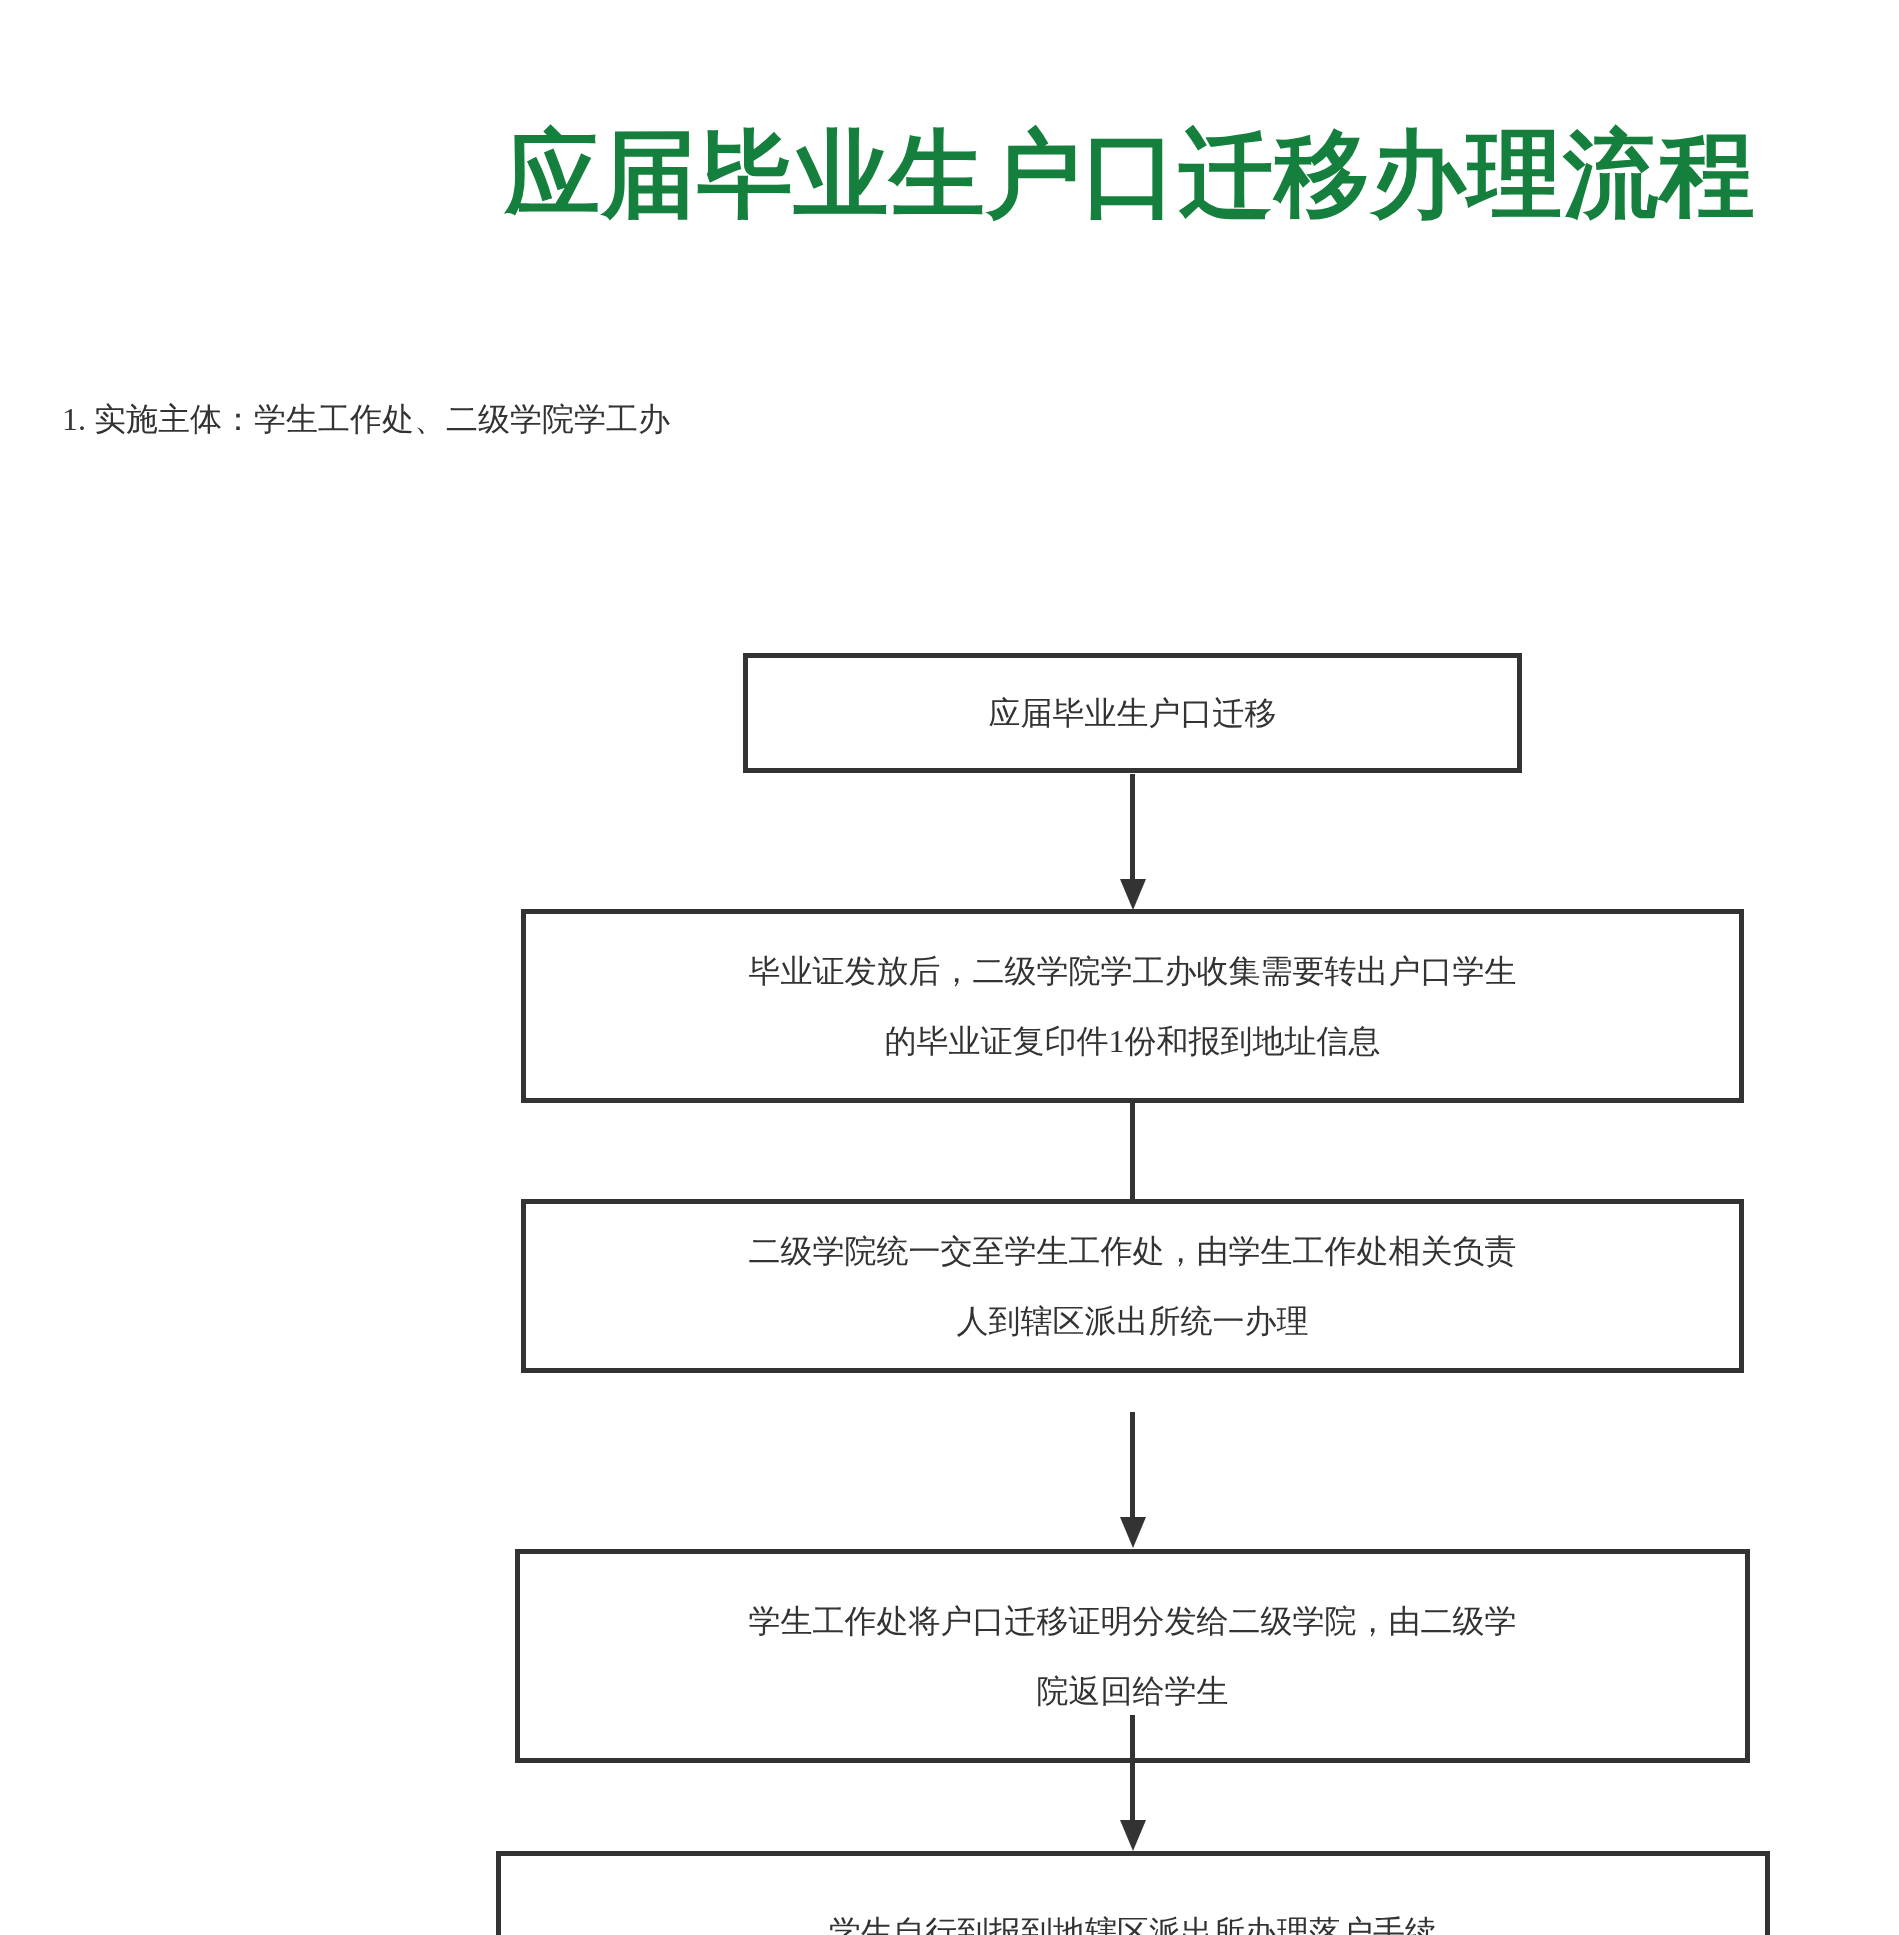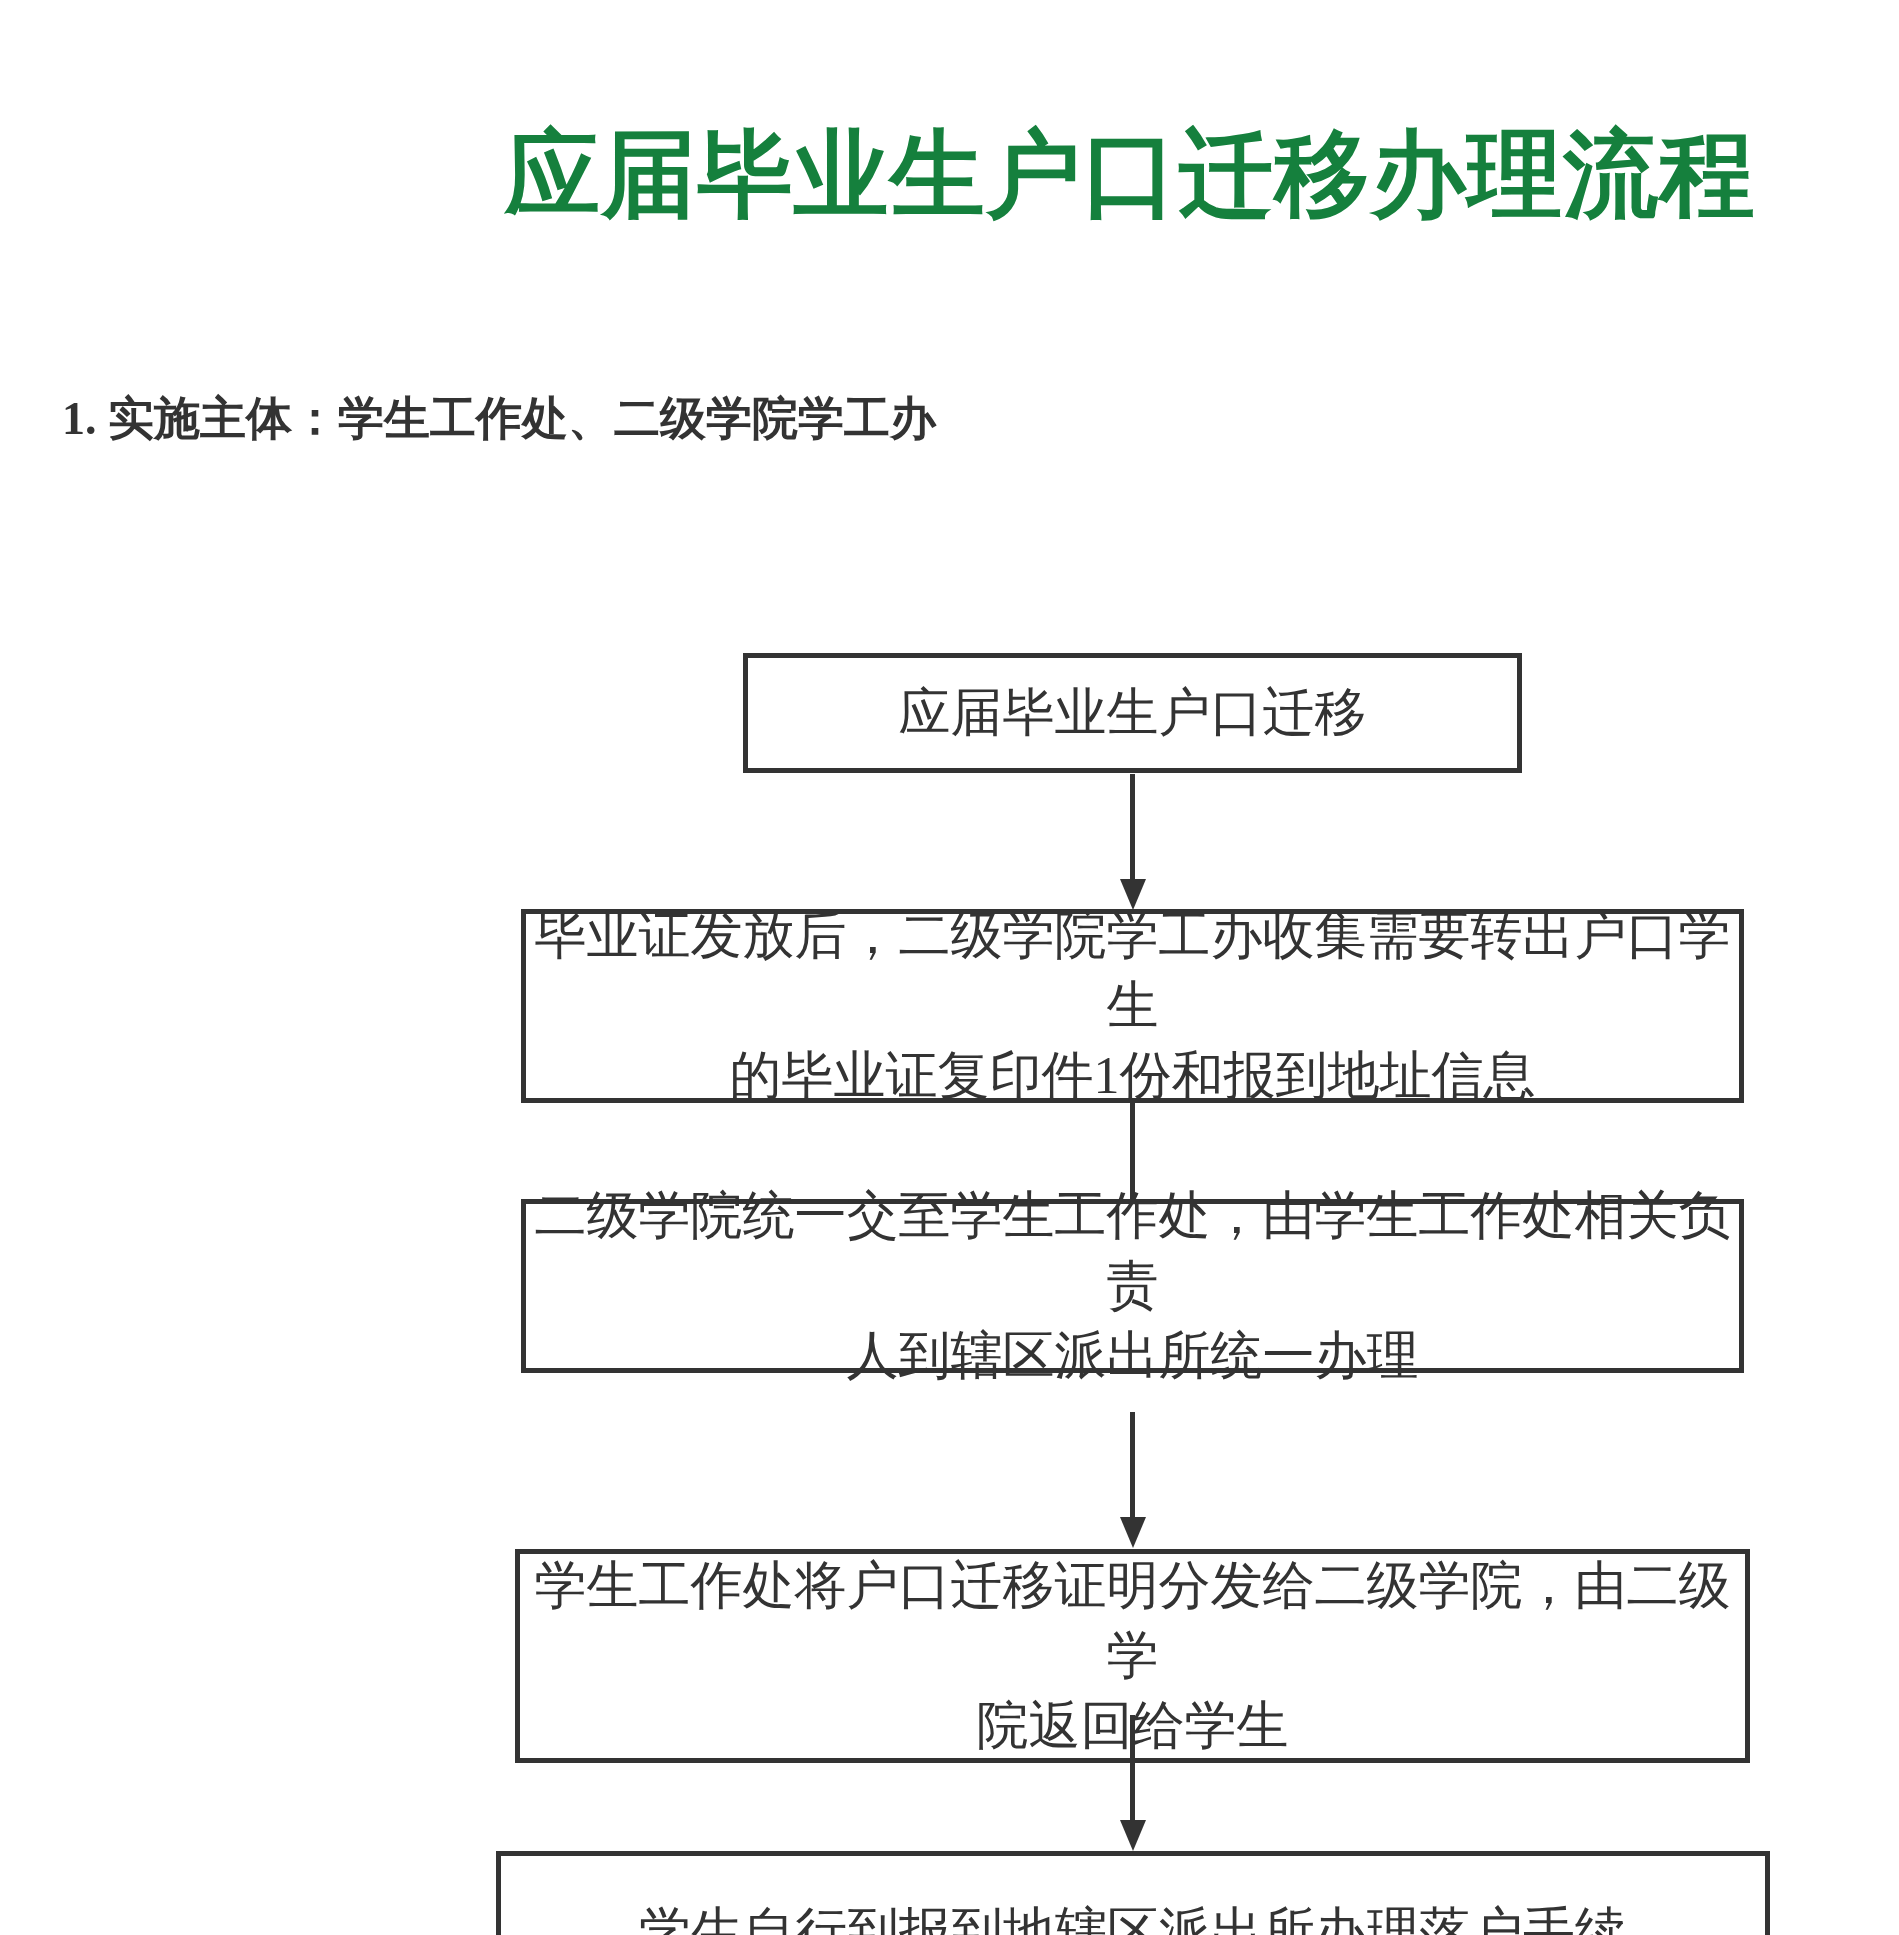--- a/index.html
+++ b/index.html
@@ -26,37 +26,36 @@
     font-size: 95px;
     line-height: 1.0;
     letter-spacing: 1.2px;
     color: #15803d;
     white-space: nowrap;
   }
   .notes {
     position: absolute;
     left: 62px;
     top: 388px;
-    font-size: 46px;
+    font-size: 32px;
     line-height: 62px;
     color: #333333;
-    font-weight: bold;
   }
   .note-line { white-space: nowrap; }
   .node {
     position: absolute;
     box-sizing: border-box;
     border: 5px solid #333333;
     background: #ffffff;
     display: flex;
     align-items: center;
     justify-content: center;
   }
   .node-label {
-    font-size: 52px;
+    font-size: 32px;
     line-height: 70px;
     text-align: center;
     white-space: pre-line;
     color: #333333;
   }
   .node-1 { left: 743px; top: 653px; width: 779px; height: 120px; }
   .node-2 { left: 521px; top: 909px; width: 1223px; height: 194px; }
   .node-3 { left: 521px; top: 1199px; width: 1223px; height: 174px; }
   .node-4 { left: 515px; top: 1549px; width: 1235px; height: 214px; }
   .node-5 { left: 496px; top: 1851px; width: 1274px; height: 162px; }

